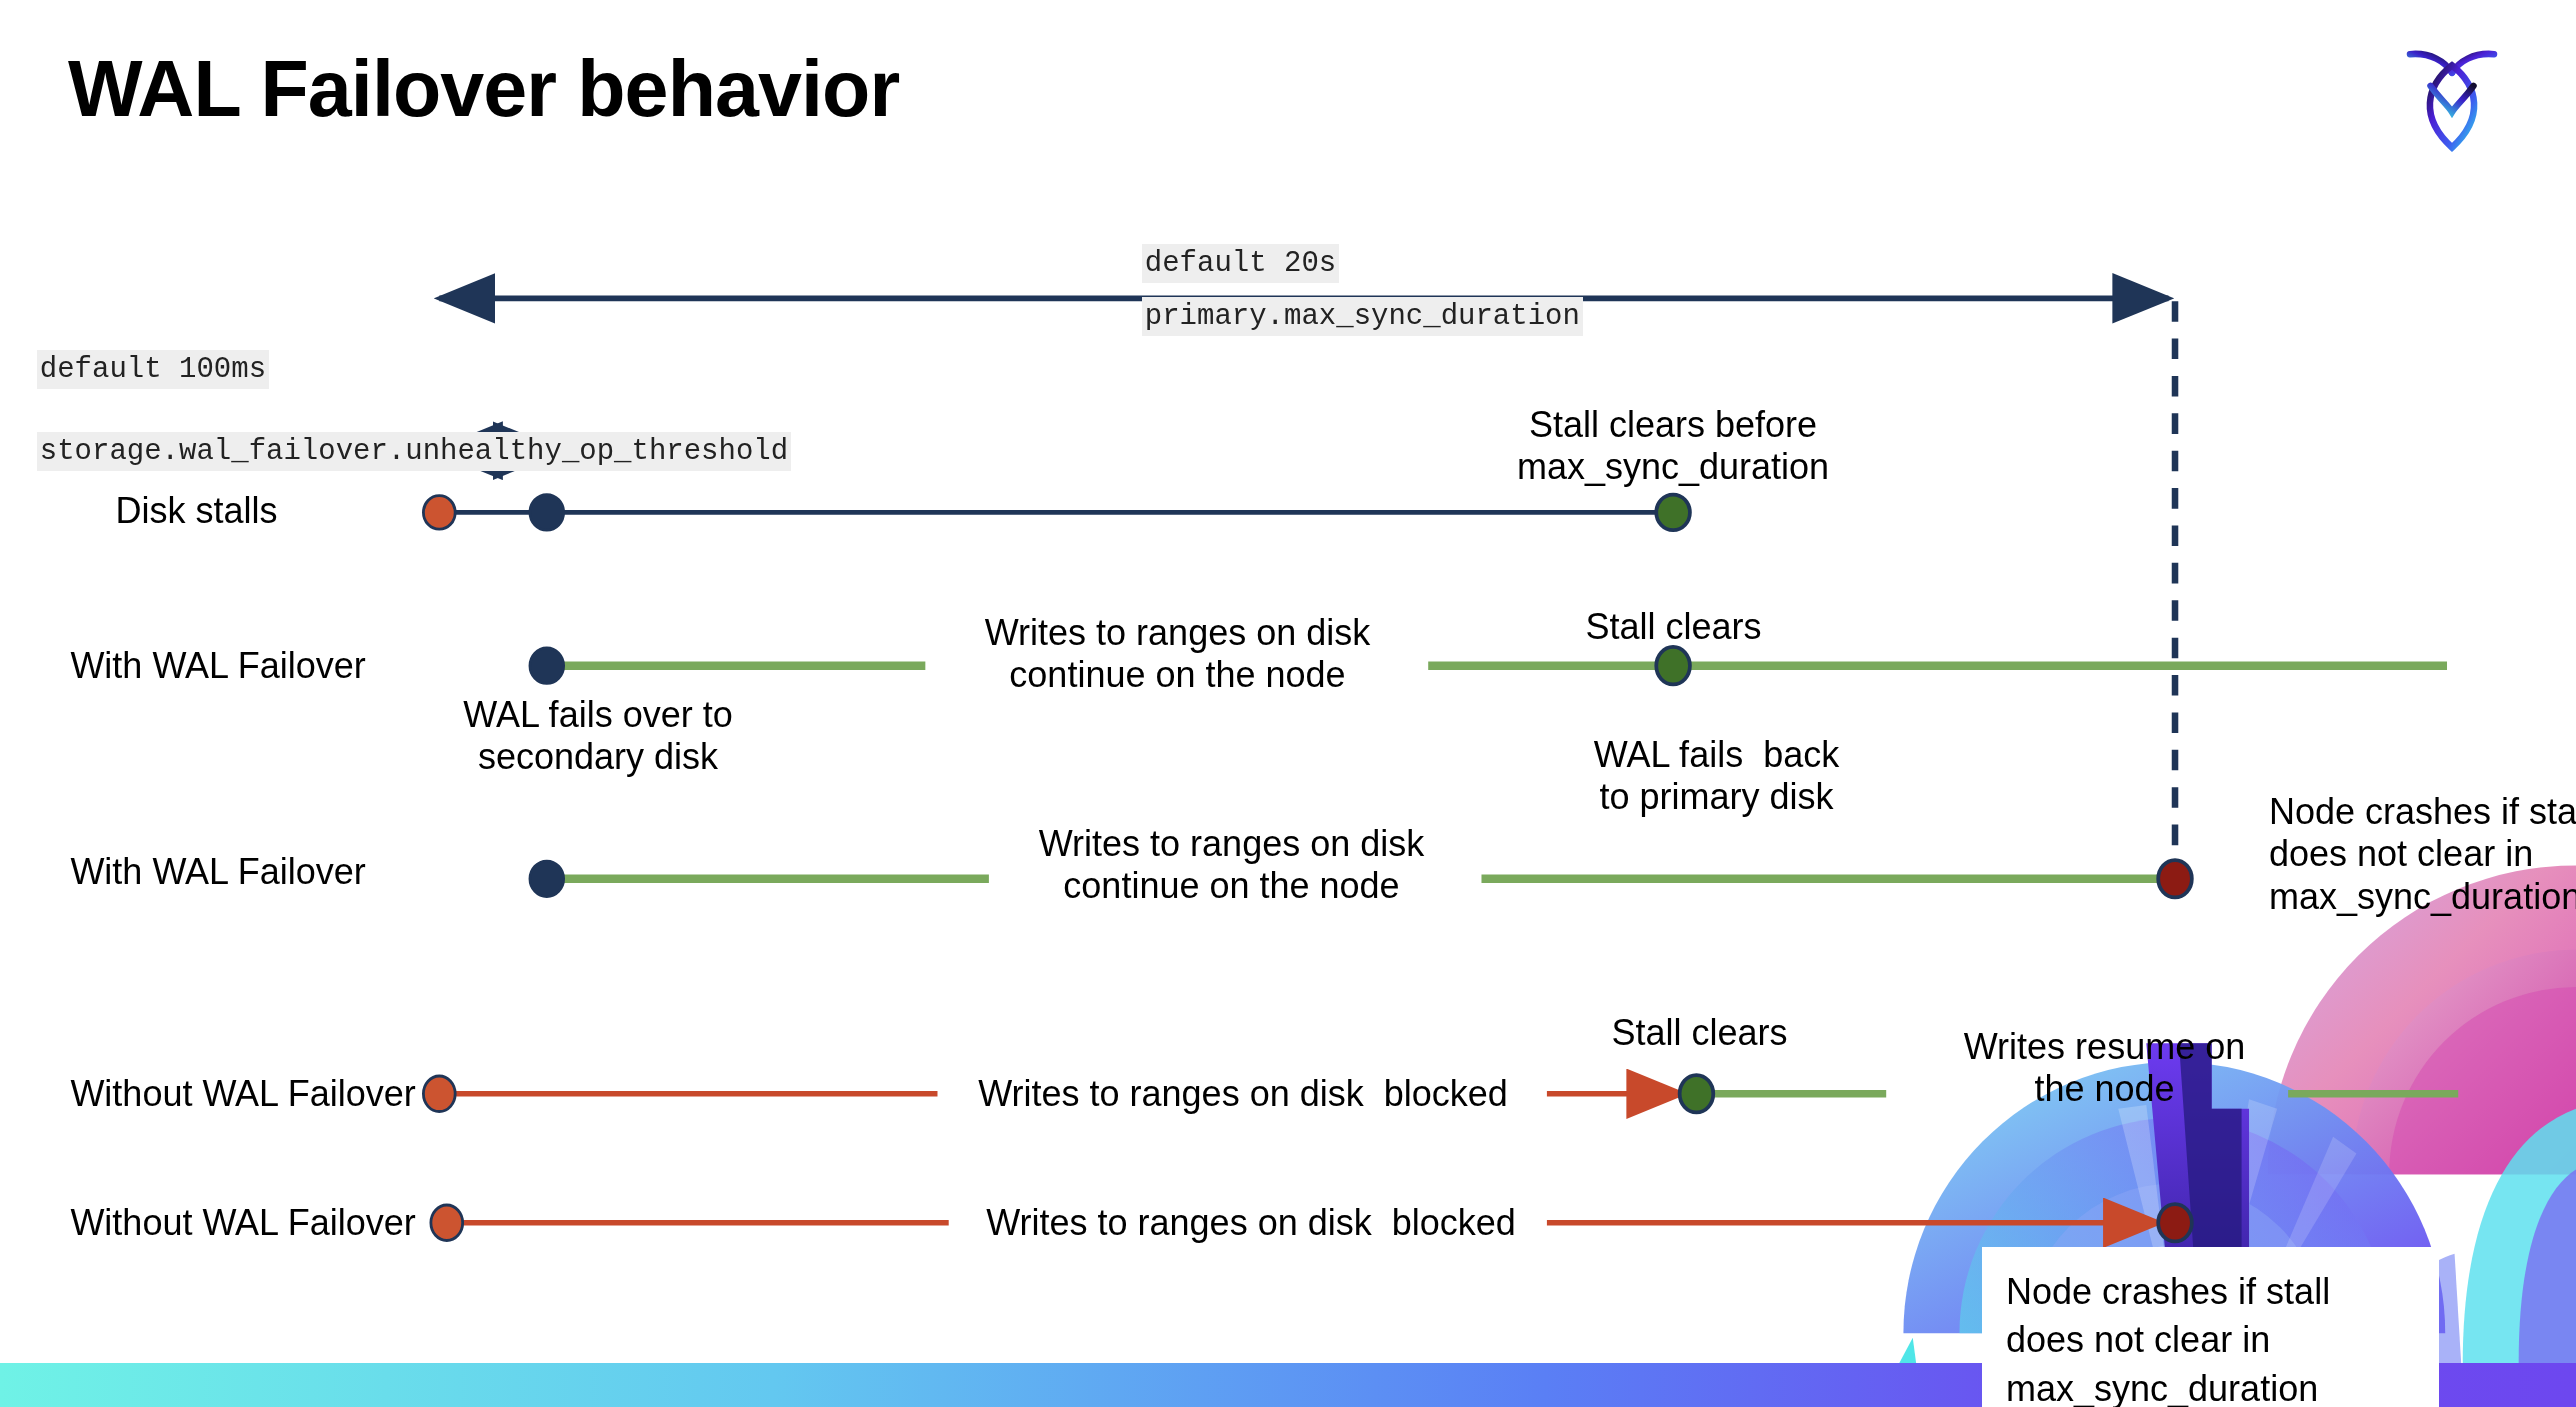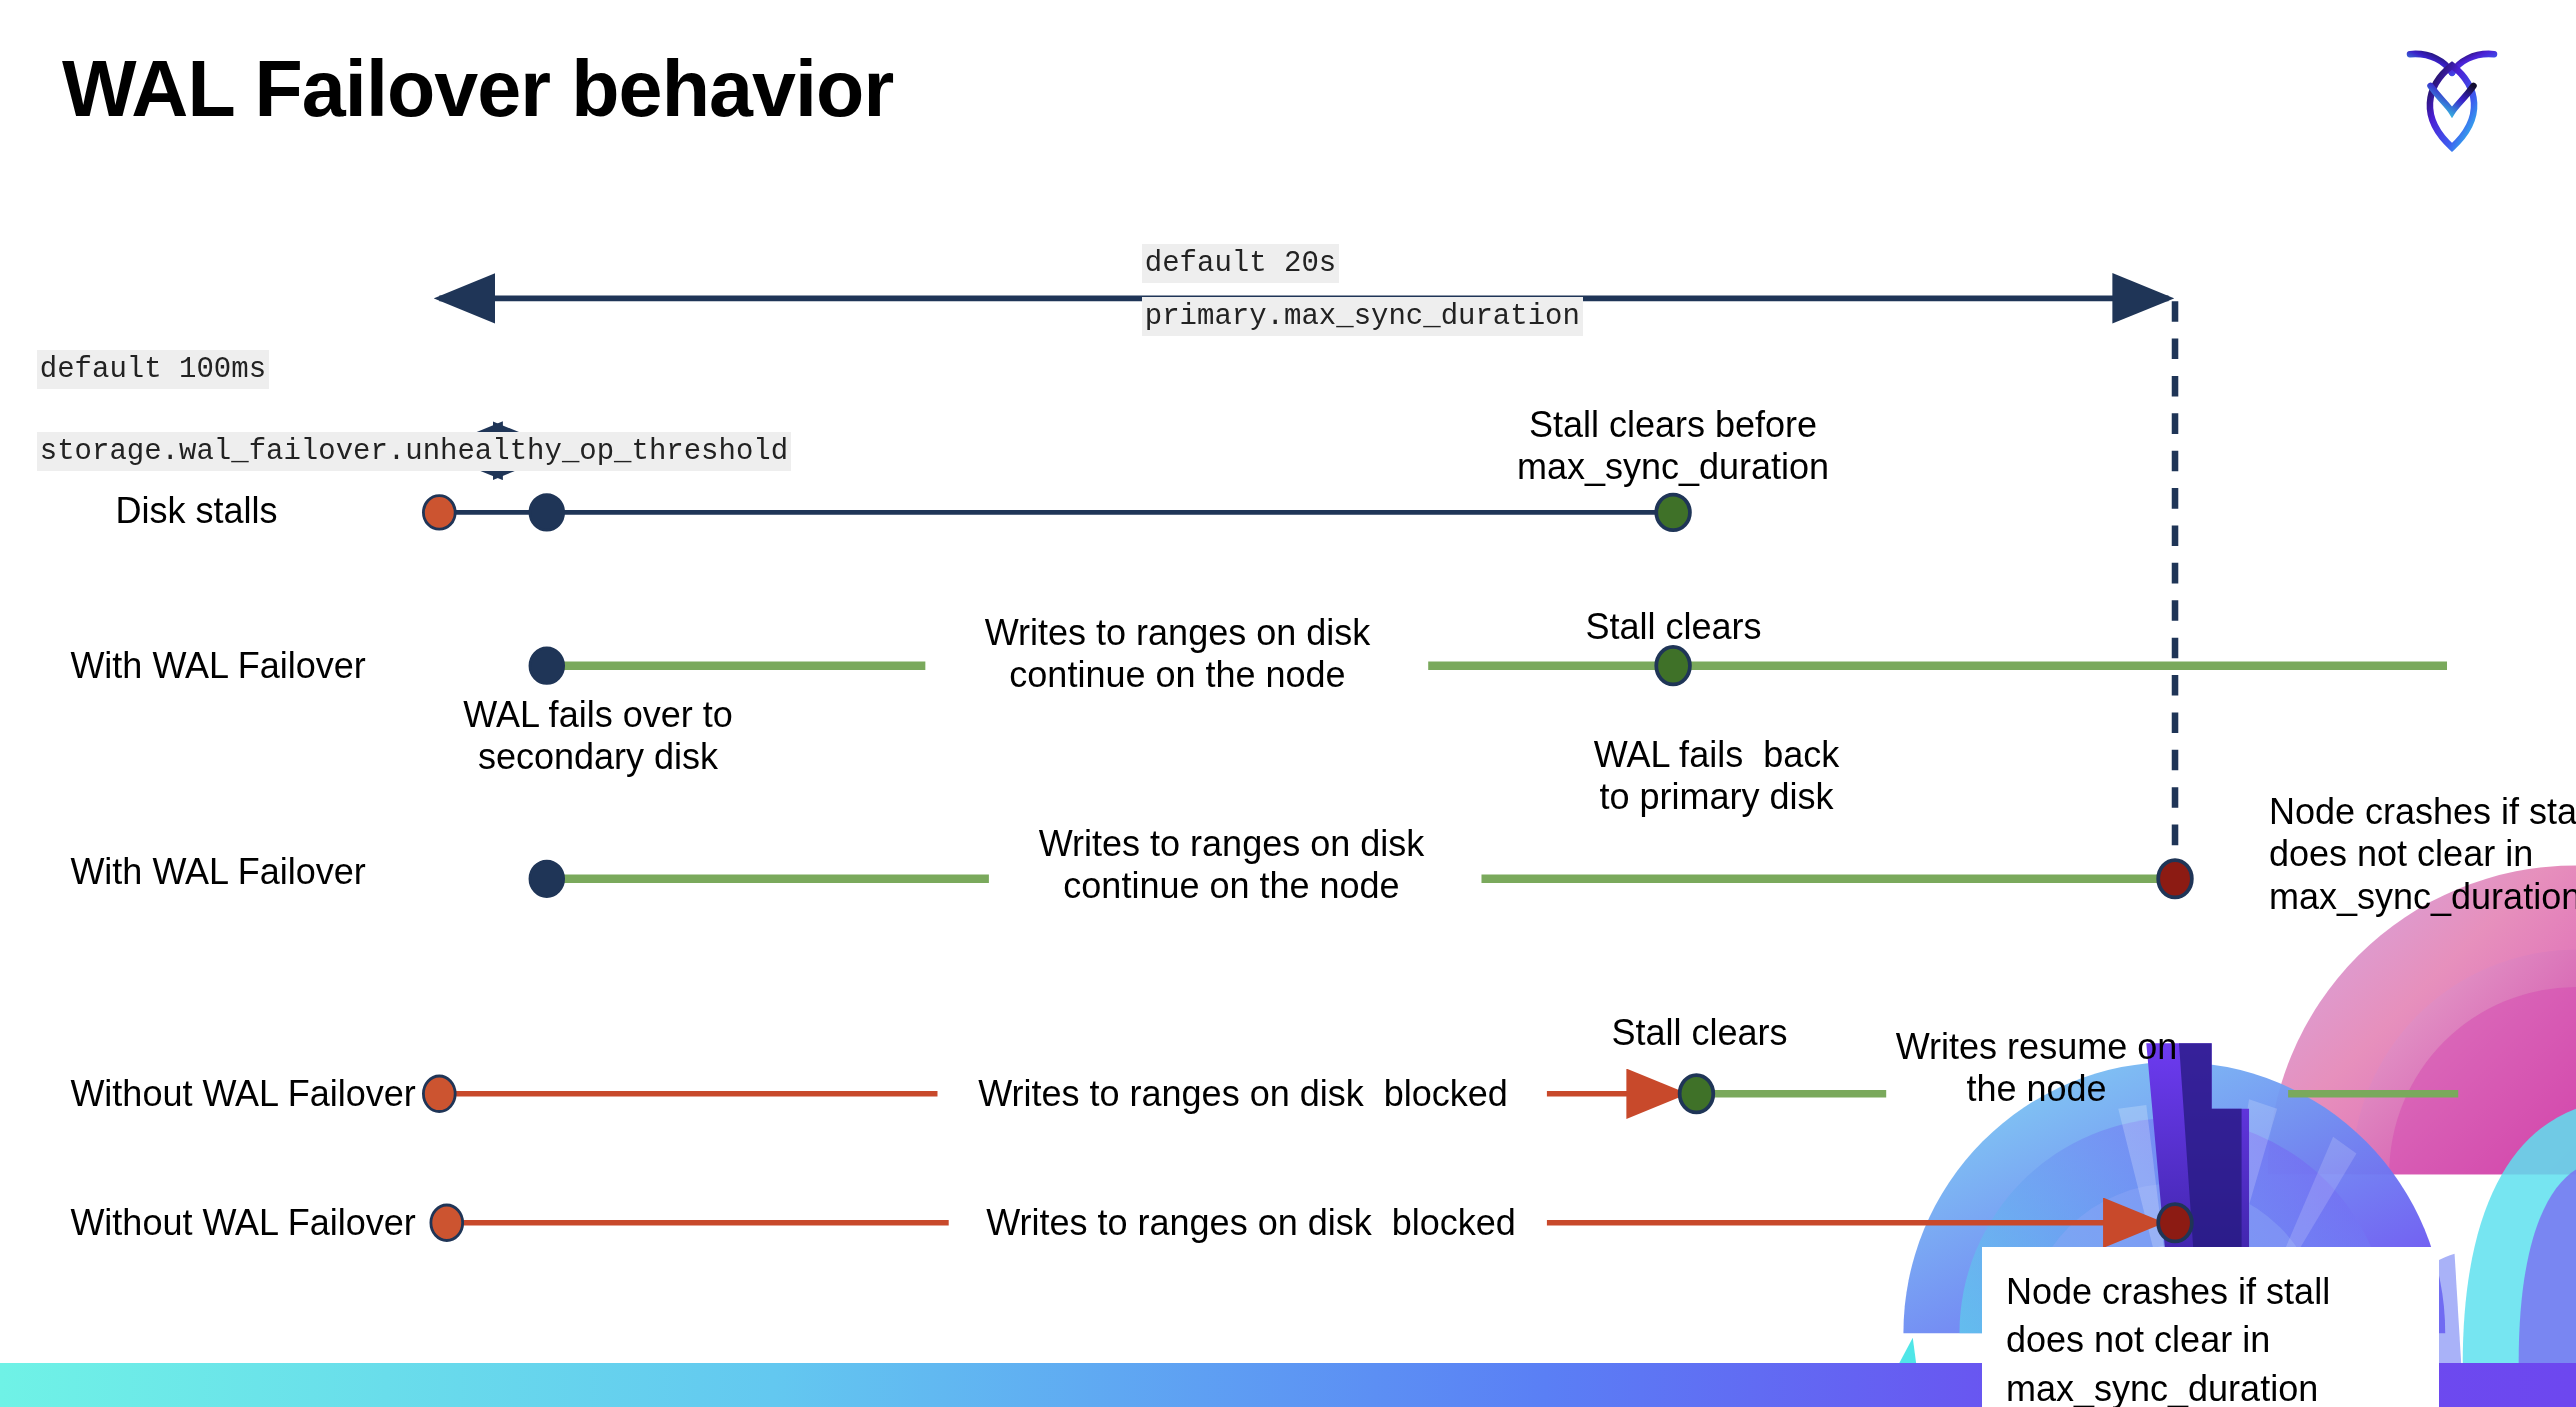--- a/index.html
+++ b/index.html
@@ -20,21 +20,21 @@
   .bottombar{
     position:absolute;left:0;bottom:0;width:100%;height:45px;
     background:linear-gradient(90deg,#6ff2e6 0%,#63c8f0 30%,#5a7ff5 60%,#6b4ff0 80%,#6d47ef 100%);
   }
 
   
   .logo{position:absolute;left:2382px;top:28px;width:140px;height:140px;}
 
   
   .title{
-    position:absolute;left:62px;top:49px;
+    position:absolute;left:68px;top:49px;
     font-size:79px;font-weight:bold;color:#000;
     letter-spacing:-0.9px;line-height:1;
   }
 
   
   .canvas{position:absolute;left:0;top:0;width:2576px;height:1408px;overflow:visible;}
 
   
   .code{
     position:absolute;
@@ -235,21 +235,21 @@
 continue on the node</div>
 
   <div class="lbl l" style="left:2221px;top:791px;width:355px;">Node crashes if stall
 does not clear in
 max_sync_duration</div>
 
   <div class="lbl c" style="left:944px;top:1073px;width:598px;">Writes to ranges on disk  blocked</div>
 
   <div class="lbl c" style="left:1503px;top:1012px;width:393px;">Stall clears</div>
 
-  <div class="lbl c" style="left:1840px;top:1026px;width:393px;">Writes resume on
+  <div class="lbl c" style="left:1908px;top:1026px;width:393px;">Writes resume on
 the node</div>
 
   <div class="lbl c" style="left:952px;top:1202px;width:598px;">Writes to ranges on disk  blocked</div>
 
   <div class="callout" style="left:1982px;top:1247px;width:409px;">Node crashes if stall
 does not clear in
 max_sync_duration</div>
 
 </div>
 

